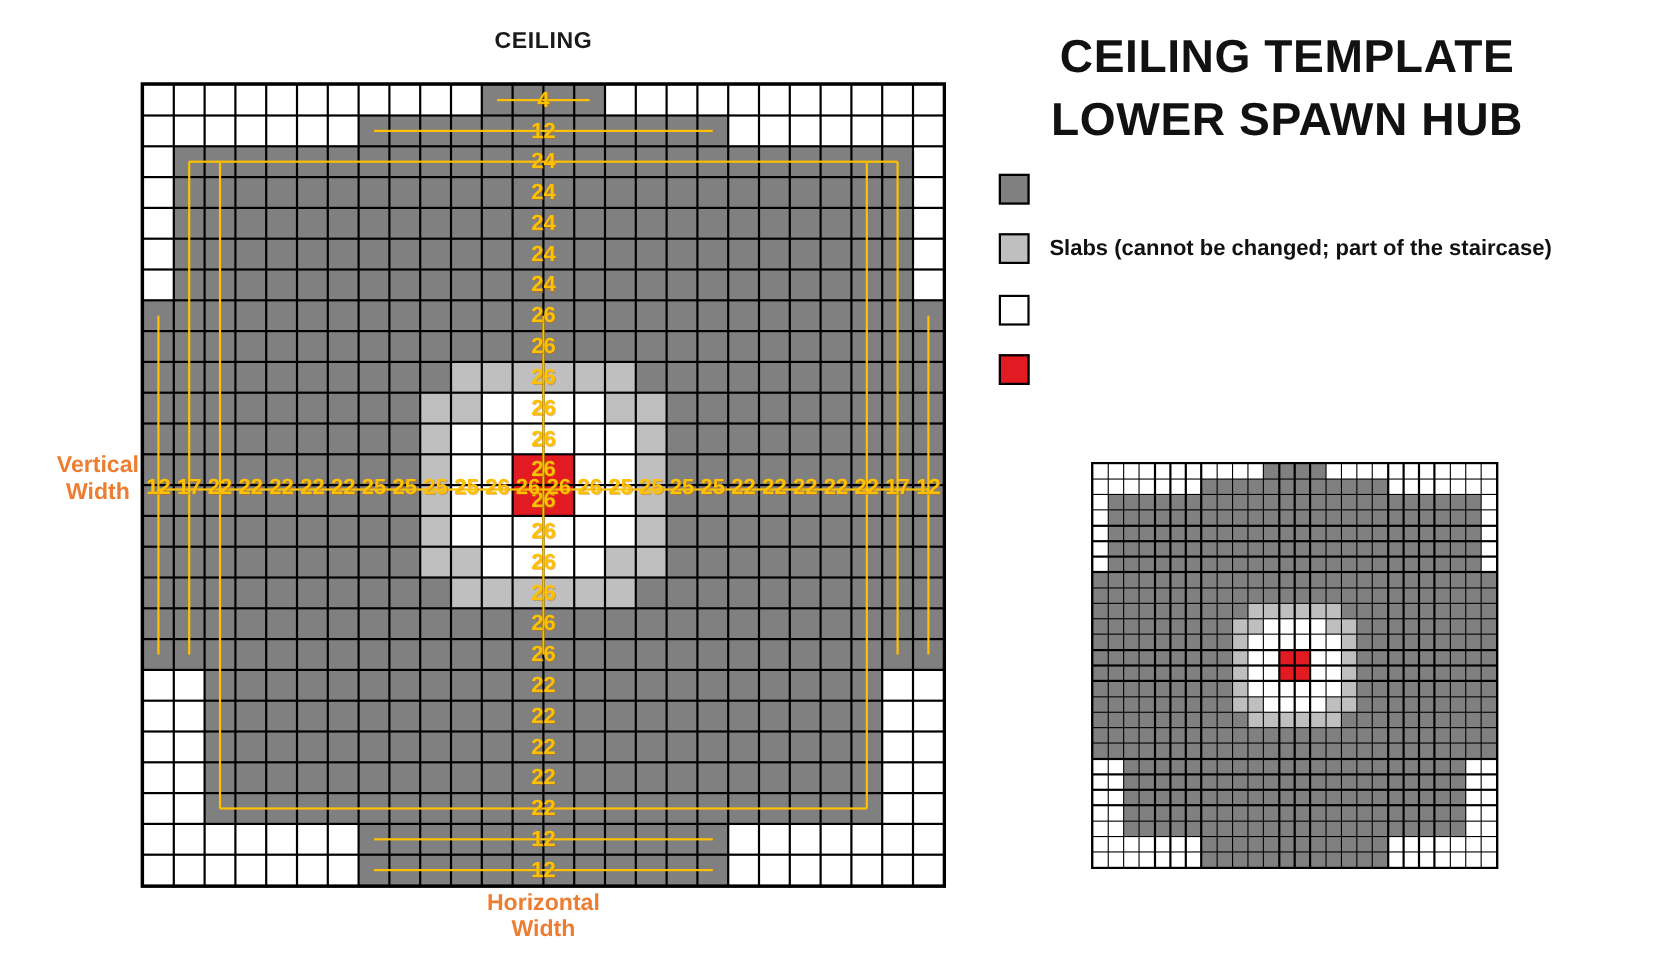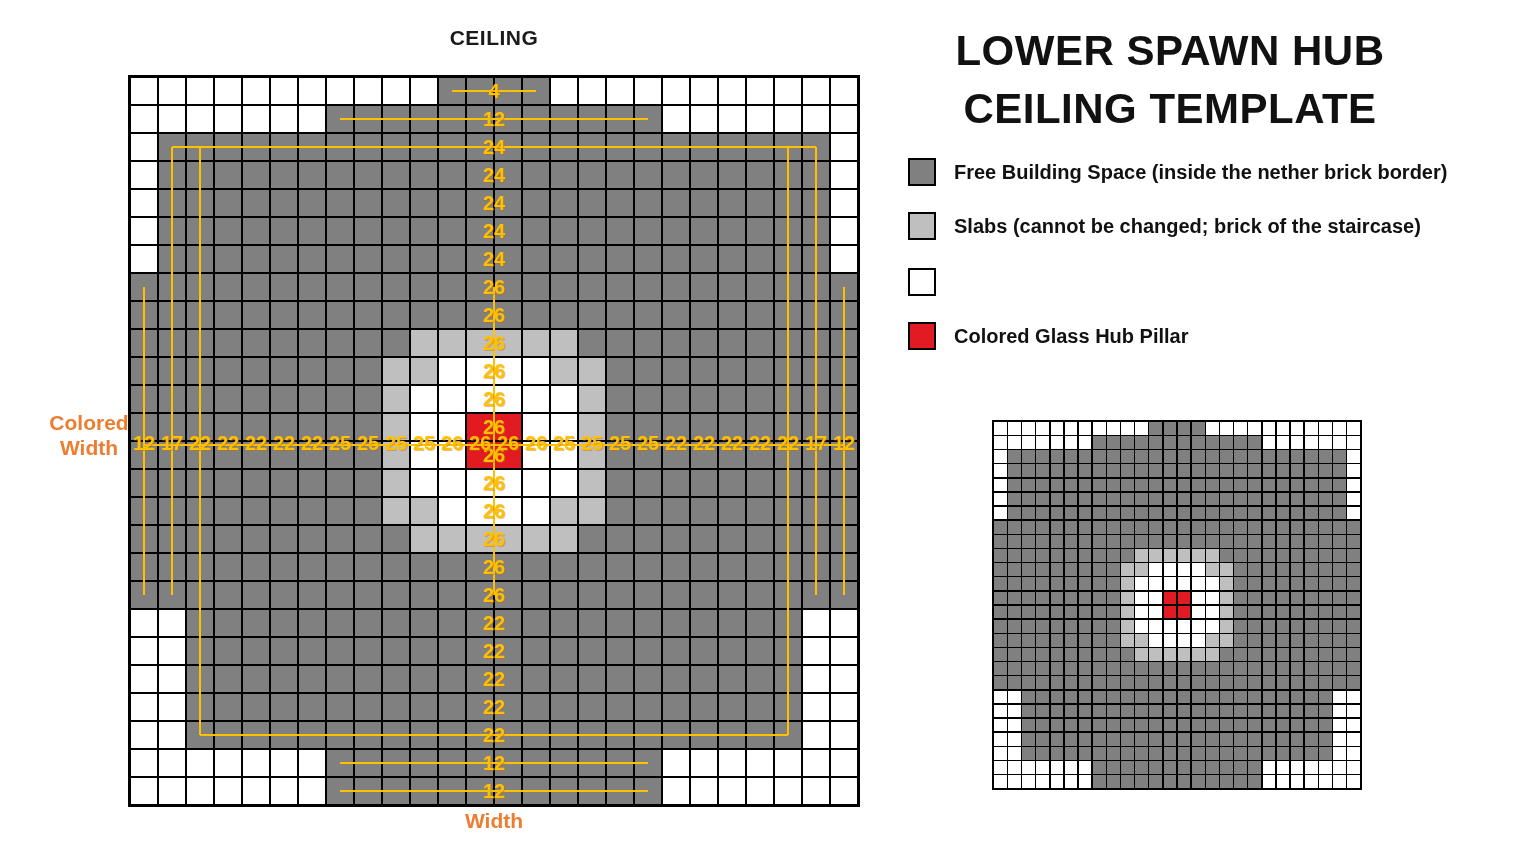--- a/index.html
+++ b/index.html
@@ -765,47 +765,46 @@
     <div class="num" style="left: 548px; top: 368px; color: rgb(255, 192, 0);">22</div>
     <div class="num" style="left: 576px; top: 368px; color: rgb(255, 192, 0);">22</div>
     <div class="num" style="left: 604px; top: 368px; color: rgb(255, 192, 0);">22</div>
     <div class="num" style="left: 632px; top: 368px; color: rgb(255, 192, 0);">22</div>
     <div class="num" style="left: 660px; top: 368px; color: rgb(255, 192, 0);">22</div>
     <div class="num" style="left: 688px; top: 368px; color: rgb(255, 192, 0);">17</div>
     <div class="num" style="left: 716px; top: 368px; color: rgb(255, 192, 0);">12</div>
   </div>
 
 <div id="vertical-width" class="abs" style="color: rgb(237, 125, 49);">
-  <div>Colored</div>
+  <div>Vertical</div>
   <div>Width</div>
 </div>
 
 <div id="horizontal-width" class="abs" style="color: rgb(237, 125, 49);">
+  <div>Horizontal</div>
   <div>Width</div>
 </div>
 
 <div id="title" class="abs">
+  <div>CEILING TEMPLATE</div>
   <div>LOWER SPAWN HUB</div>
-  <div>CEILING TEMPLATE</div>
 </div>
 
 <div class="legend-item" style="top:158px">
   <div class="swatch" style="background: rgb(128, 128, 128);"></div>
-  <div class="legend-label">Free Building Space (inside the nether brick border)</div>
 </div>
 <div class="legend-item" style="top:212px">
   <div class="swatch" style="background: rgb(191, 191, 191);"></div>
-  <div class="legend-label">Slabs (cannot be changed; brick of the staircase)</div>
+  <div class="legend-label">Slabs (cannot be changed; part of the staircase)</div>
 </div>
 <div class="legend-item" style="top:268px">
   <div class="swatch" style="background: rgb(255, 255, 255);"></div>
 </div>
 <div class="legend-item" style="top:322px">
   <div class="swatch" style="background: rgb(226, 27, 35);"></div>
-  <div class="legend-label">Colored Glass Hub Pillar</div>
 </div>
 
 <div id="mini-grid" class="abs">
     <div style="background: rgb(255, 255, 255);"></div>
     <div style="background: rgb(255, 255, 255);"></div>
     <div style="background: rgb(255, 255, 255);"></div>
     <div style="background: rgb(255, 255, 255);"></div>
     <div style="background: rgb(255, 255, 255);"></div>
     <div style="background: rgb(255, 255, 255);"></div>
     <div style="background: rgb(255, 255, 255);"></div>

